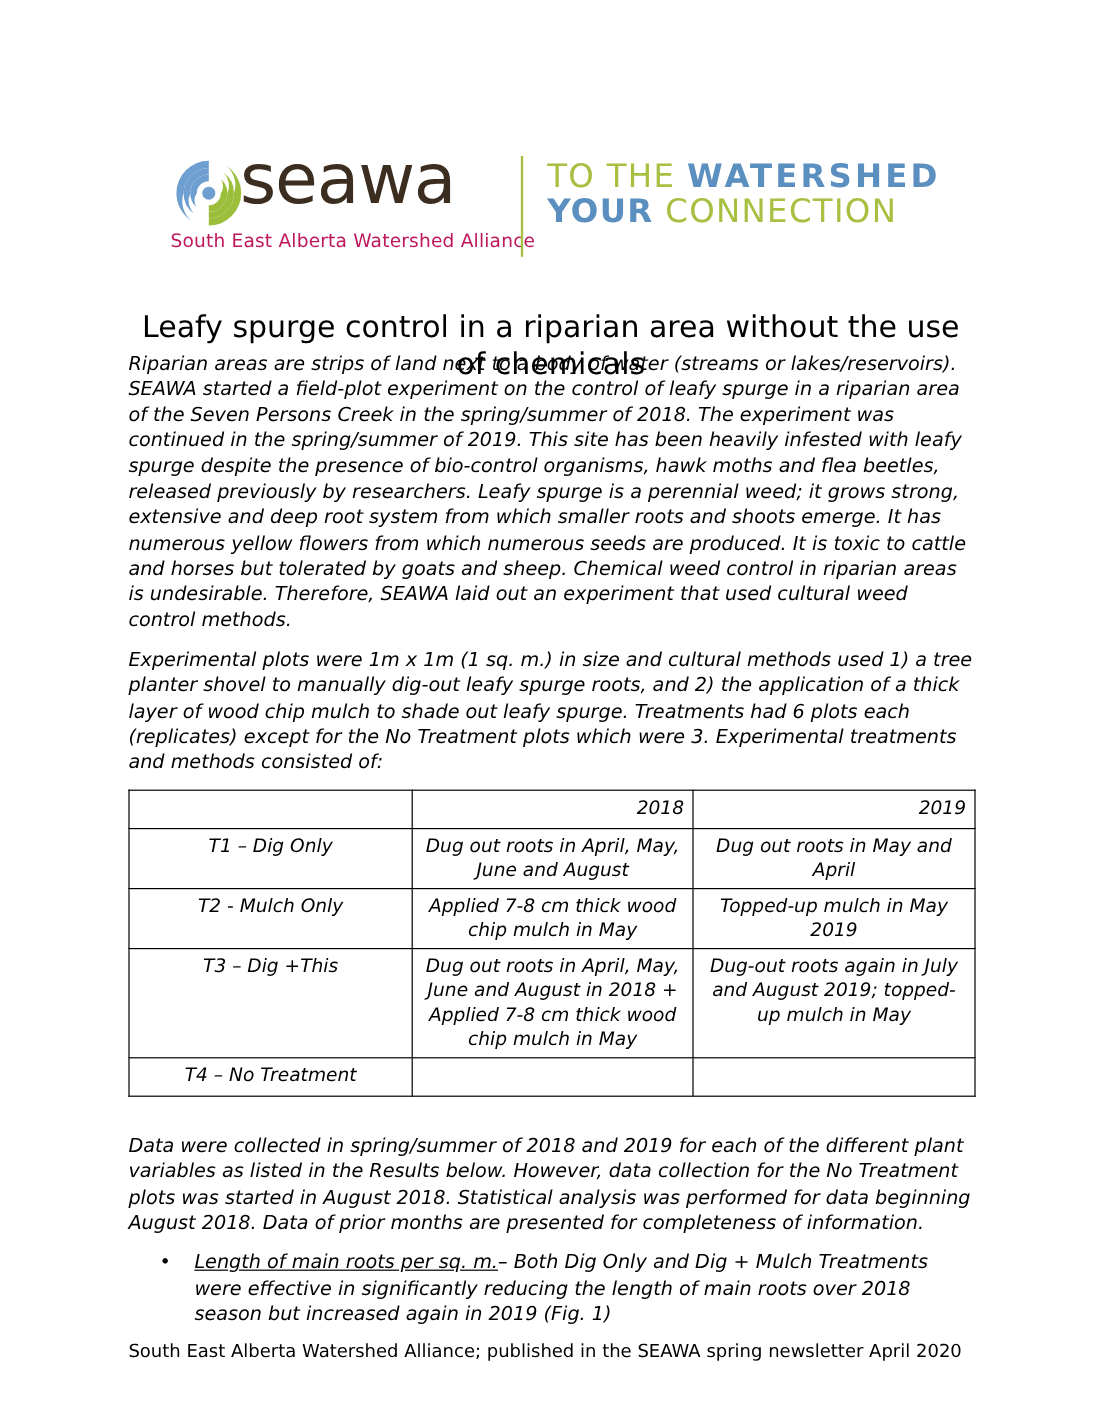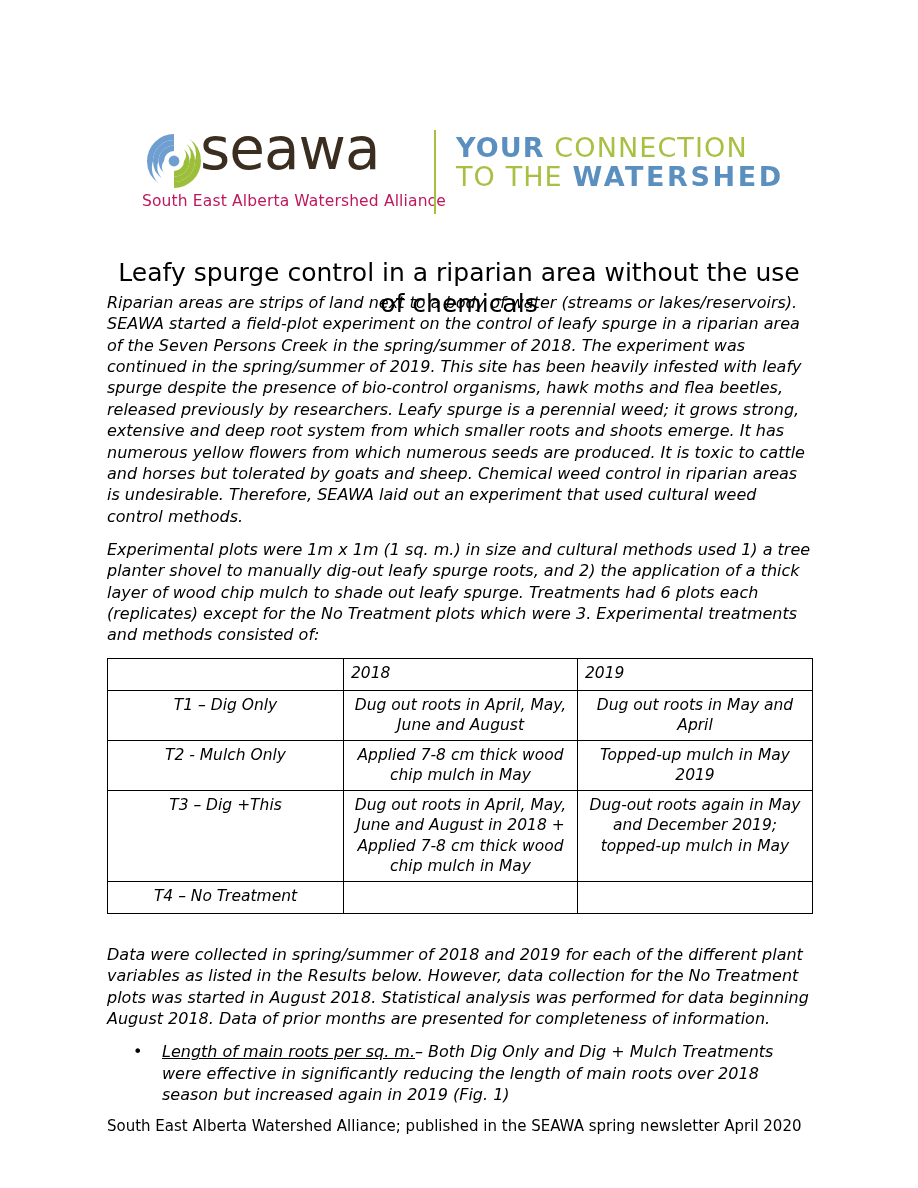--- a/index.html
+++ b/index.html
@@ -136,21 +136,21 @@
   table.treat-table th {
     border: 1px solid #000000;
     font-size: 15.5px;
     line-height: 1.3;
     padding: 4px 7px 5px 7px;
     vertical-align: top;
     font-weight: normal;
     text-align: center;
   }
   table.treat-table th.year-head {
-    text-align: left;
+    text-align: right;
   }
   .col-a { width: 236px; }
   .col-b { width: 234px; }
   .col-c { width: 235px; }
   .hrow td, .hrow th { height: 22px; }
   .empty-cell { height: 22px; }
 
   
   ul.results-list {
     margin: 0;
@@ -210,24 +210,24 @@
 
       <div class="logo-wordmark">seawa</div>
 
       <div class="logo-tagline-bottom">South East Alberta Watershed Alliance</div>
     </div>
 
     <div class="logo-divider"></div>
 
     <div class="logo-right">
       <div class="tag-line">
-        <span class="tag-blue-bold">YOUR</span><span>&nbsp;</span><span class="tag-green">CONNECTION</span>
+        <span class="tag-green">TO THE</span><span>&nbsp;</span><span class="tag-blue-bold-spread">WATERSHED</span>
       </div>
       <div class="tag-line">
-        <span class="tag-green">TO THE</span><span>&nbsp;</span><span class="tag-blue-bold-spread">WATERSHED</span>
+        <span class="tag-blue-bold">YOUR</span><span>&nbsp;</span><span class="tag-green">CONNECTION</span>
       </div>
     </div>
   </div>
 
   <div class="doc-title">Leafy spurge control in a riparian area without the use of chemicals</div>
 
   <div class="content">
 
     <p class="body-par">Riparian areas are strips of land next to a body of water (streams or lakes/reservoirs). SEAWA started a field-plot experiment on the control of leafy spurge in a riparian area of the Seven Persons Creek in the spring/summer of 2018. The experiment was continued in the spring/summer of 2019. This site has been heavily infested with leafy spurge despite the presence of bio-control organisms, hawk moths and flea beetles, released previously by researchers. Leafy spurge is a perennial weed; it grows strong, extensive and deep root system from which smaller roots and shoots emerge. It has numerous yellow flowers from which numerous seeds are produced. It is toxic to cattle and horses but tolerated by goats and sheep. Chemical weed control in riparian areas is undesirable. Therefore, SEAWA laid out an experiment that used cultural weed control methods.</p>
 
@@ -253,21 +253,21 @@
           <td>Dug out roots in May and April</td>
         </tr>
         <tr>
           <td>T2 - Mulch Only</td>
           <td>Applied 7-8 cm thick wood chip mulch in May</td>
           <td>Topped-up mulch in May 2019</td>
         </tr>
         <tr>
           <td>T3 – Dig +This</td>
           <td>Dug out roots in April, May, June and August in 2018 + Applied 7-8 cm thick wood chip mulch in May</td>
-          <td>Dug-out roots again in May and December 2019; topped-up mulch in May</td>
+          <td>Dug-out roots again in July and August 2019; topped-up mulch in May</td>
         </tr>
         <tr>
           <td>T4 – No Treatment</td>
           <td class="empty-cell"></td>
           <td class="empty-cell"></td>
         </tr>
       </tbody>
     </table>
 
     <div class="spacer-after-table"></div>

